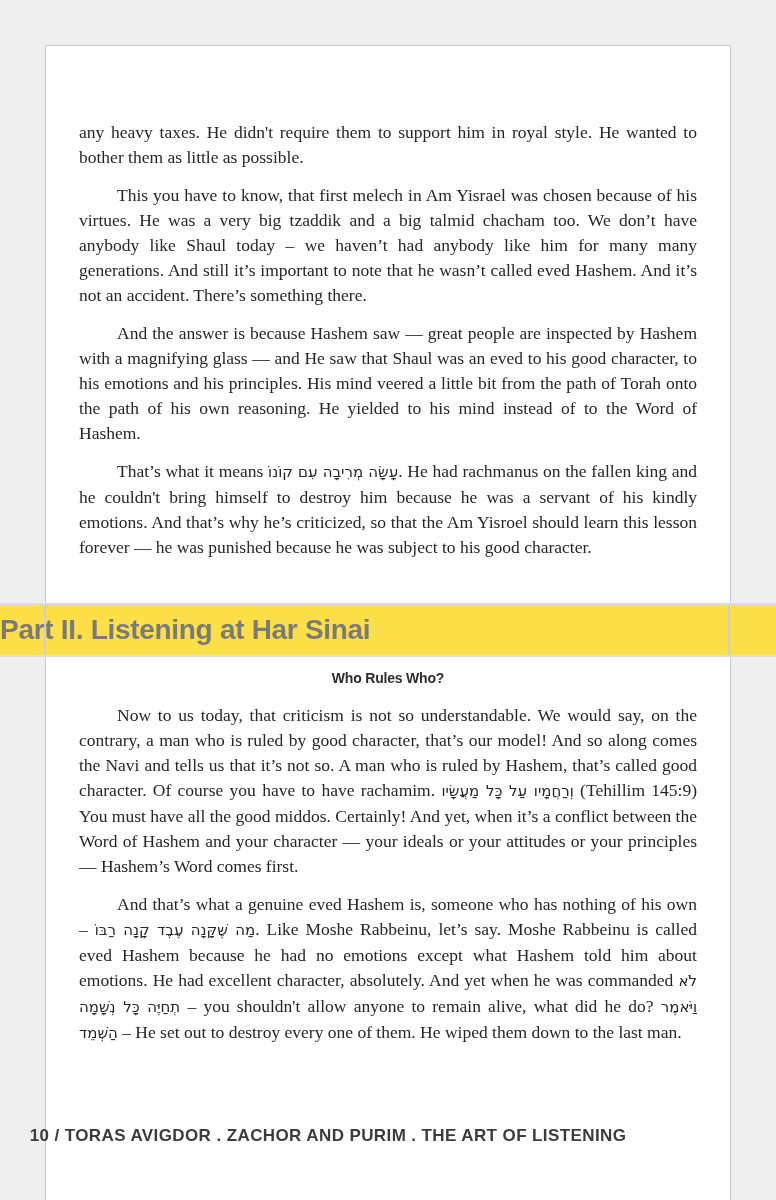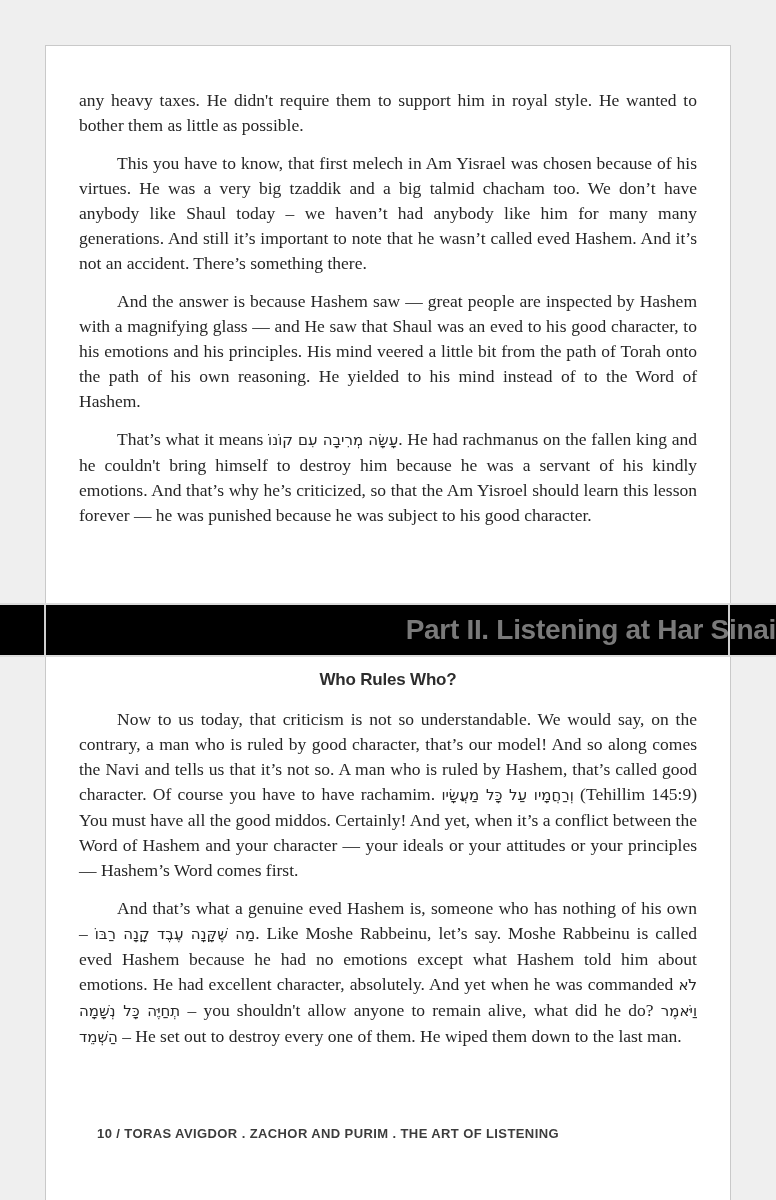--- a/index.html
+++ b/index.html
@@ -11,43 +11,43 @@
   .sheet{
     position:absolute;left:45px;top:45px;width:686px;height:1160px;
     background:#ffffff;border:1px solid #c9c9c9;box-sizing:border-box;
   }
   .upper{position:absolute;left:79px;top:88px;width:618px;}
   .lower{position:absolute;left:79px;top:670px;width:618px;}
   .para{
     margin:0 0 13px 0;text-align:justify;
     font-size:17.5px;line-height:25px;color:#262626;text-indent:38px;
   }
-  .para.no-indent{text-indent:0;}
+  .para.no-indent{text-indent:0;margin-top:32px;}
   .i{}
   .he{font-family:"DejaVu Sans",sans-serif;font-size:15px;unicode-bidi:embed;}
   .band{
-    position:absolute;left:0;top:603px;width:776px;height:50px;background:#000000;
+    position:absolute;left:0;top:603px;width:776px;height:50px;background:#fde047;
     border-top:2px solid #dcdcdc;border-bottom:2px solid #dcdcdc;
-    display:flex;align-items:center;justify-content:flex-end;
+    display:flex;align-items:center;justify-content:flex-start;
   }
   .band-tick{position:absolute;top:0;bottom:0;width:2px;background:#cfcfcf;}
   .band-tick.left{left:44px;}
   .band-tick.right{left:728px;}
   .part-heading{
     margin:0;font-family:"Liberation Sans",sans-serif;font-weight:700;
     font-size:28px;color:#7a7a7a;letter-spacing:-0.3px;
   }
   .sub-heading{
     margin:0 0 17px 0;text-align:center;
-    font-family:"Liberation Sans",sans-serif;font-size:17px;font-weight:700;
+    font-family:"Liberation Sans",sans-serif;font-size:14px;font-weight:700;
     color:#2d2d2d;letter-spacing:-0.2px;
   }
   .footer{
     position:absolute;left:0;top:1126px;width:656px;text-align:center;
-    font-family:"Liberation Sans",sans-serif;font-size:13px;font-weight:700;
+    font-family:"Liberation Sans",sans-serif;font-size:17px;font-weight:700;
     color:#3c3c3c;letter-spacing:0.4px;
   }
 </style>
 </head>
 <body>
 
 <div class="sheet"></div>
 
 <div class="upper">
   <p class="para no-indent"><span>any heavy taxes. He didn't require them to support him in royal style. He wanted to bother them as little as possible.</span></p>

